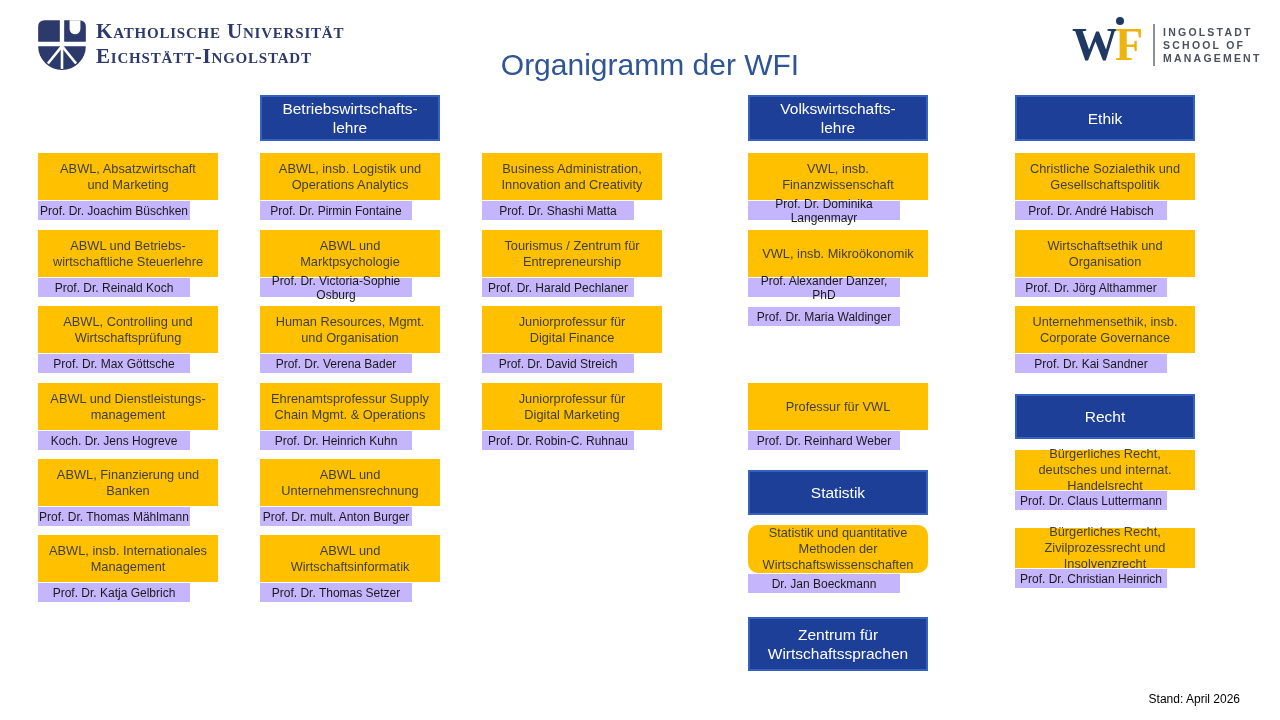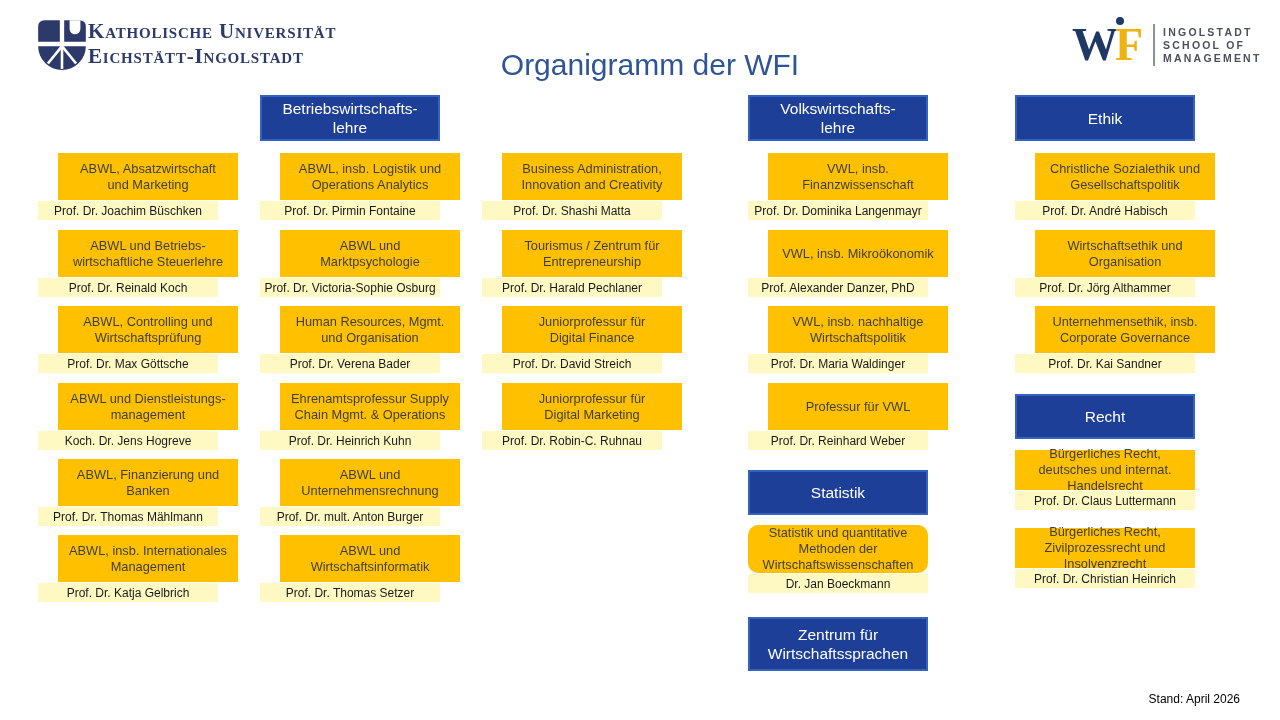--- a/index.html
+++ b/index.html
@@ -2,21 +2,21 @@
 <html><head>
 <meta charset="utf-8">
 <style>
   html,body{margin:0;padding:0;background:#fff;}
   *{box-sizing:border-box;}
   #stage{
     position:relative;width:1280px;height:720px;background:#ffffff;overflow:hidden;
     font-family:"Liberation Sans", sans-serif;
   }
   
-  .ku-logo{position:absolute;left:36px;top:18px;display:flex;align-items:center;gap:0;}
+  .ku-logo{position:absolute;left:36px;top:18px;display:flex;align-items:center;gap:8px;}
   .ku-emblem{width:52px;height:52px;flex:0 0 auto;}
   .ku-text{color:#2c3a6b;font-family:"Liberation Serif", serif;font-variant:small-caps;
            font-size:21px;line-height:25px;letter-spacing:0.8px;font-weight:600;}
   .page-title{position:absolute;left:400px;top:28px;width:500px;text-align:center;
               color:#2f5597;font-size:30px;margin-top:20px;}
   .wfi-logo{position:absolute;left:1072px;top:24px;display:flex;align-items:center;}
   .wfi-letters{position:relative;display:flex;align-items:flex-end;font-family:"Liberation Serif", serif;font-weight:bold;}
   .wfi-w{color:#1f3864;font-size:46px;line-height:40px;letter-spacing:-3px;}
   .wfi-f{color:#efb310;font-size:46px;line-height:40px;}
   .wfi-dot{position:absolute;left:44px;top:-8px;width:8px;height:8px;border-radius:50%;background:#1f3864;}
@@ -27,25 +27,25 @@
     position:absolute;width:180px;height:46px;background:#1d3f97;border:2px solid #3562bf;
     color:#ffffff;font-size:15.5px;line-height:19px;display:flex;align-items:center;justify-content:center;
     text-align:center;white-space:pre-line;
   }
   .unit{position:absolute;width:180px;}
   .unit-title{
     width:180px;background:#ffc000;color:#3f3f3f;font-size:12.8px;line-height:16px;
     display:flex;align-items:center;justify-content:center;text-align:center;white-space:pre-line;
     padding:2px 4px;
   }
-  .h2{height:47px;margin-left:20px;}
+  .h2{height:47px;}
   .h3{height:40px;}
   .h3b{height:48px;border-radius:10px;}
   .unit-name{
-    width:180px;height:19px;background:#fef9c3;color:#1a1a1a;font-size:12px;
+    width:152px;height:19px;background:#c4b5fd;color:#1a1a1a;font-size:12px;
     display:flex;align-items:center;justify-content:center;text-align:center;margin-top:1px;
   }
   .stand{position:absolute;left:1040px;top:692px;width:200px;text-align:right;color:#000;font-size:12px;}
 </style>
 </head>
 <body>
 
 <div id="stage">
 
   <div class="ku-logo">
@@ -180,22 +180,20 @@
   <div class="unit" style="left:748px;top:153px">
     <div class="unit-title h2">VWL, insb.
 Finanzwissenschaft</div>
     <div class="unit-name">Prof. Dr. Dominika Langenmayr</div>
   </div>
   <div class="unit" style="left:748px;top:230px">
     <div class="unit-title h2">VWL, insb. Mikroökonomik</div>
     <div class="unit-name">Prof. Alexander Danzer, PhD</div>
   </div>
   <div class="unit" style="left:748px;top:306px">
-    <div class="unit-title h2">VWL, insb. nachhaltige
-Wirtschaftspolitik</div>
     <div class="unit-name">Prof. Dr. Maria Waldinger</div>
   </div>
   <div class="unit" style="left:748px;top:383px">
     <div class="unit-title h2">Professur für VWL</div>
     <div class="unit-name">Prof. Dr. Reinhard Weber</div>
   </div>
   <div class="unit" style="left:748px;top:525px">
     <div class="unit-title h3b">Statistik und quantitative
 Methoden der
 Wirtschaftswissenschaften</div>

